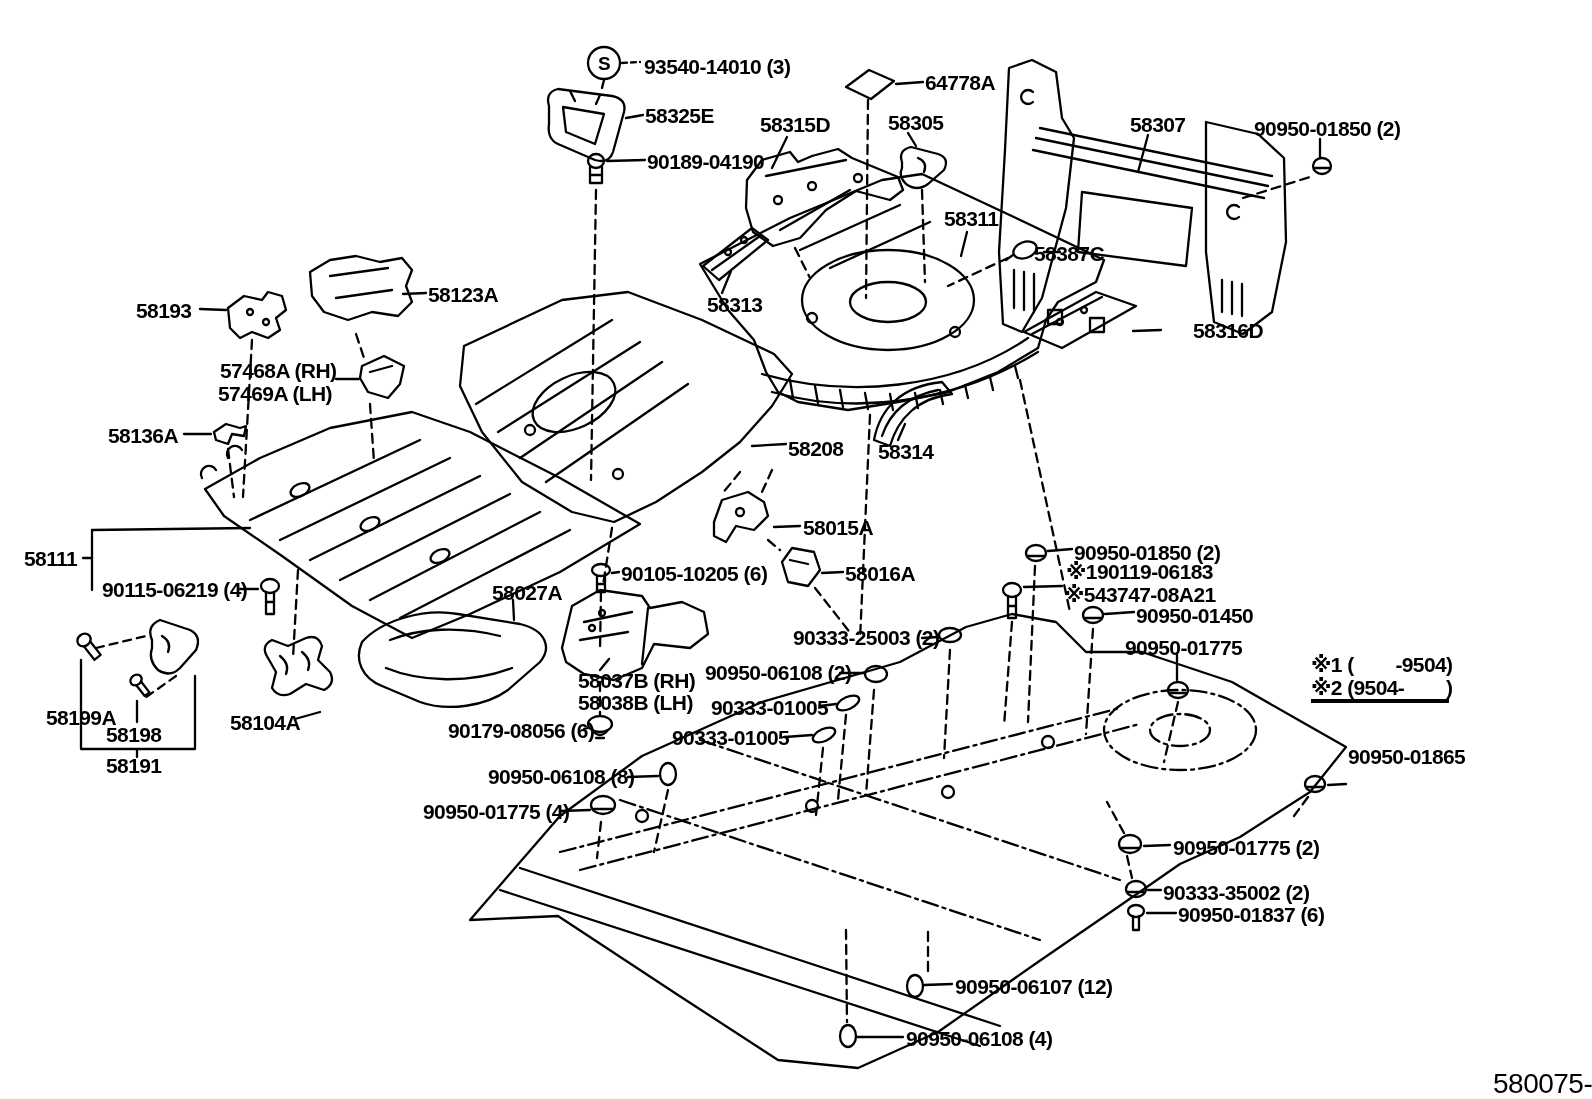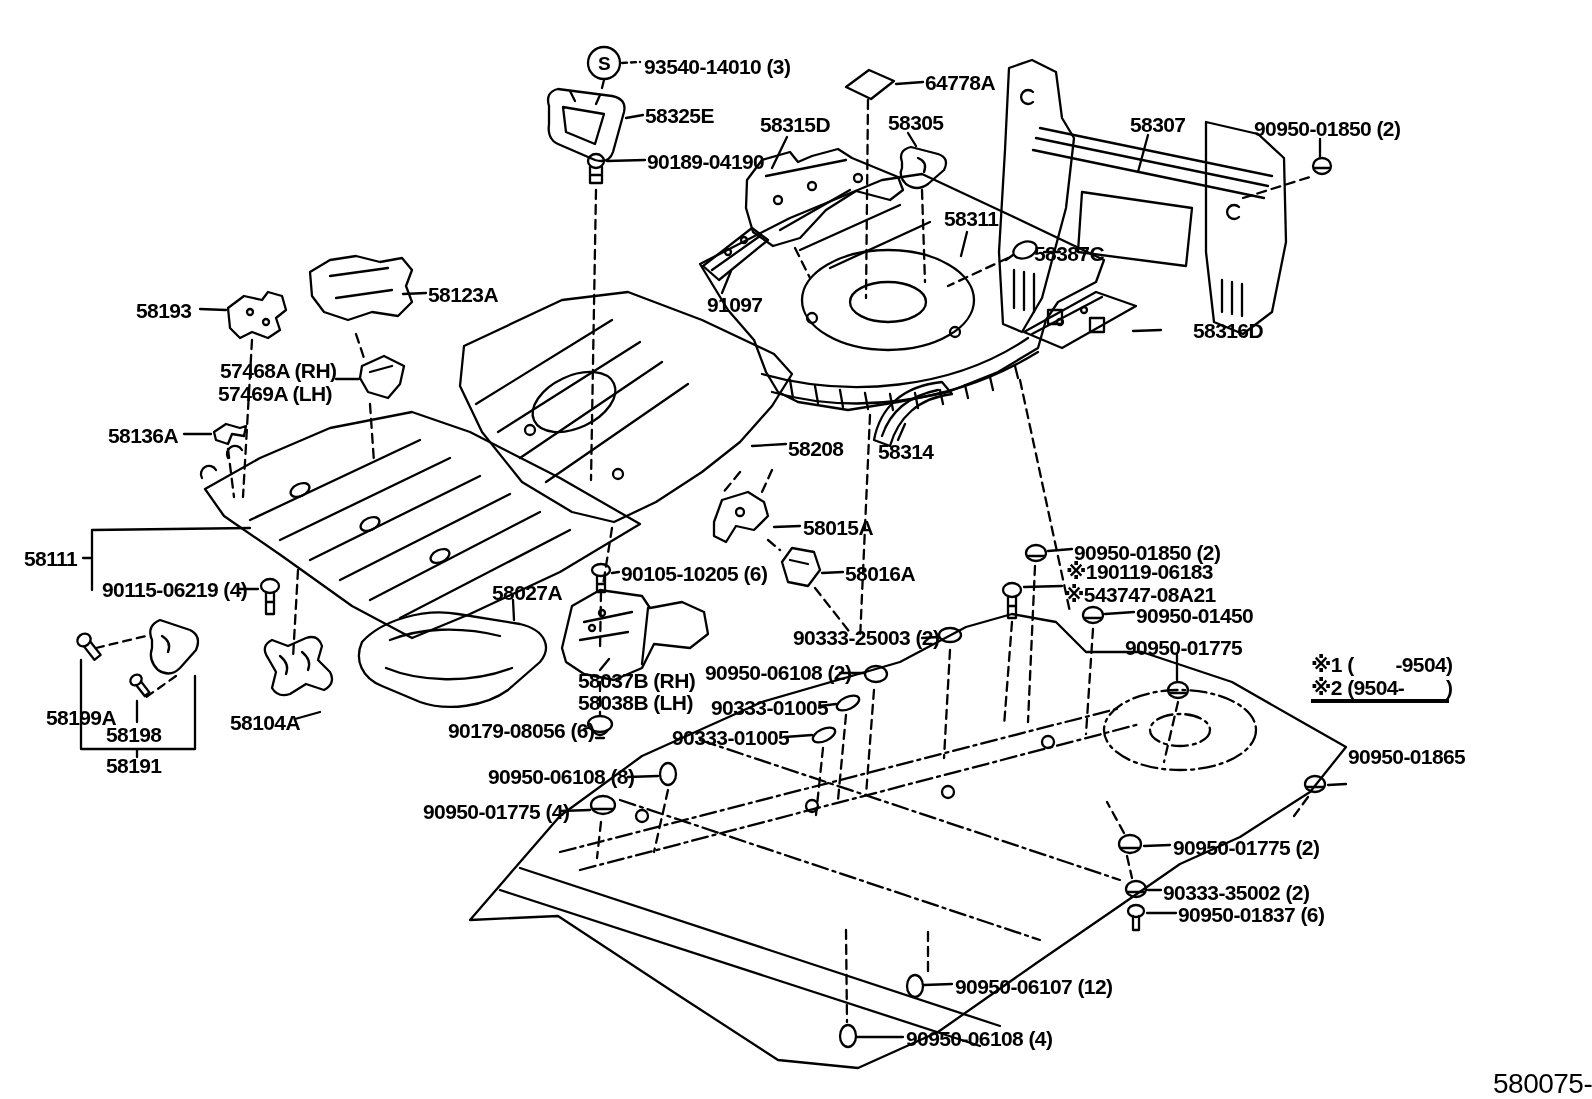--- a/index.html
+++ b/index.html
@@ -331,21 +331,21 @@
 <div class="lbl" style="left:644px;top:56px">93540-14010 (3)</div>
 <div class="lbl" style="left:645px;top:105px">58325E</div>
 <div class="lbl" style="left:647px;top:151px">90189-04190</div>
 <div class="lbl" style="left:925px;top:72px">64778A</div>
 <div class="lbl" style="left:760px;top:114px">58315D</div>
 <div class="lbl" style="left:888px;top:112px">58305</div>
 <div class="lbl" style="left:1130px;top:114px">58307</div>
 <div class="lbl" style="left:1254px;top:118px">90950-01850 (2)</div>
 <div class="lbl" style="left:944px;top:208px">58311</div>
 <div class="lbl" style="left:1034px;top:243px">58387C</div>
-<div class="lbl" style="left:707px;top:294px">91097</div>
+<div class="lbl" style="left:707px;top:294px">58313</div>
 <div class="lbl" style="left:1193px;top:320px">58316D</div>
 <div class="lbl" style="left:136px;top:300px">58193</div>
 <div class="lbl" style="left:428px;top:284px">58123A</div>
 <div class="lbl" style="left:220px;top:360px">57468A (RH)</div>
 <div class="lbl" style="left:218px;top:383px">57469A (LH)</div>
 <div class="lbl" style="left:108px;top:425px">58136A</div>
 <div class="lbl" style="left:788px;top:438px">58208</div>
 <div class="lbl" style="left:878px;top:441px">58314</div>
 <div class="lbl" style="left:803px;top:517px">58015A</div>
 <div class="lbl" style="left:845px;top:563px">58016A</div>

